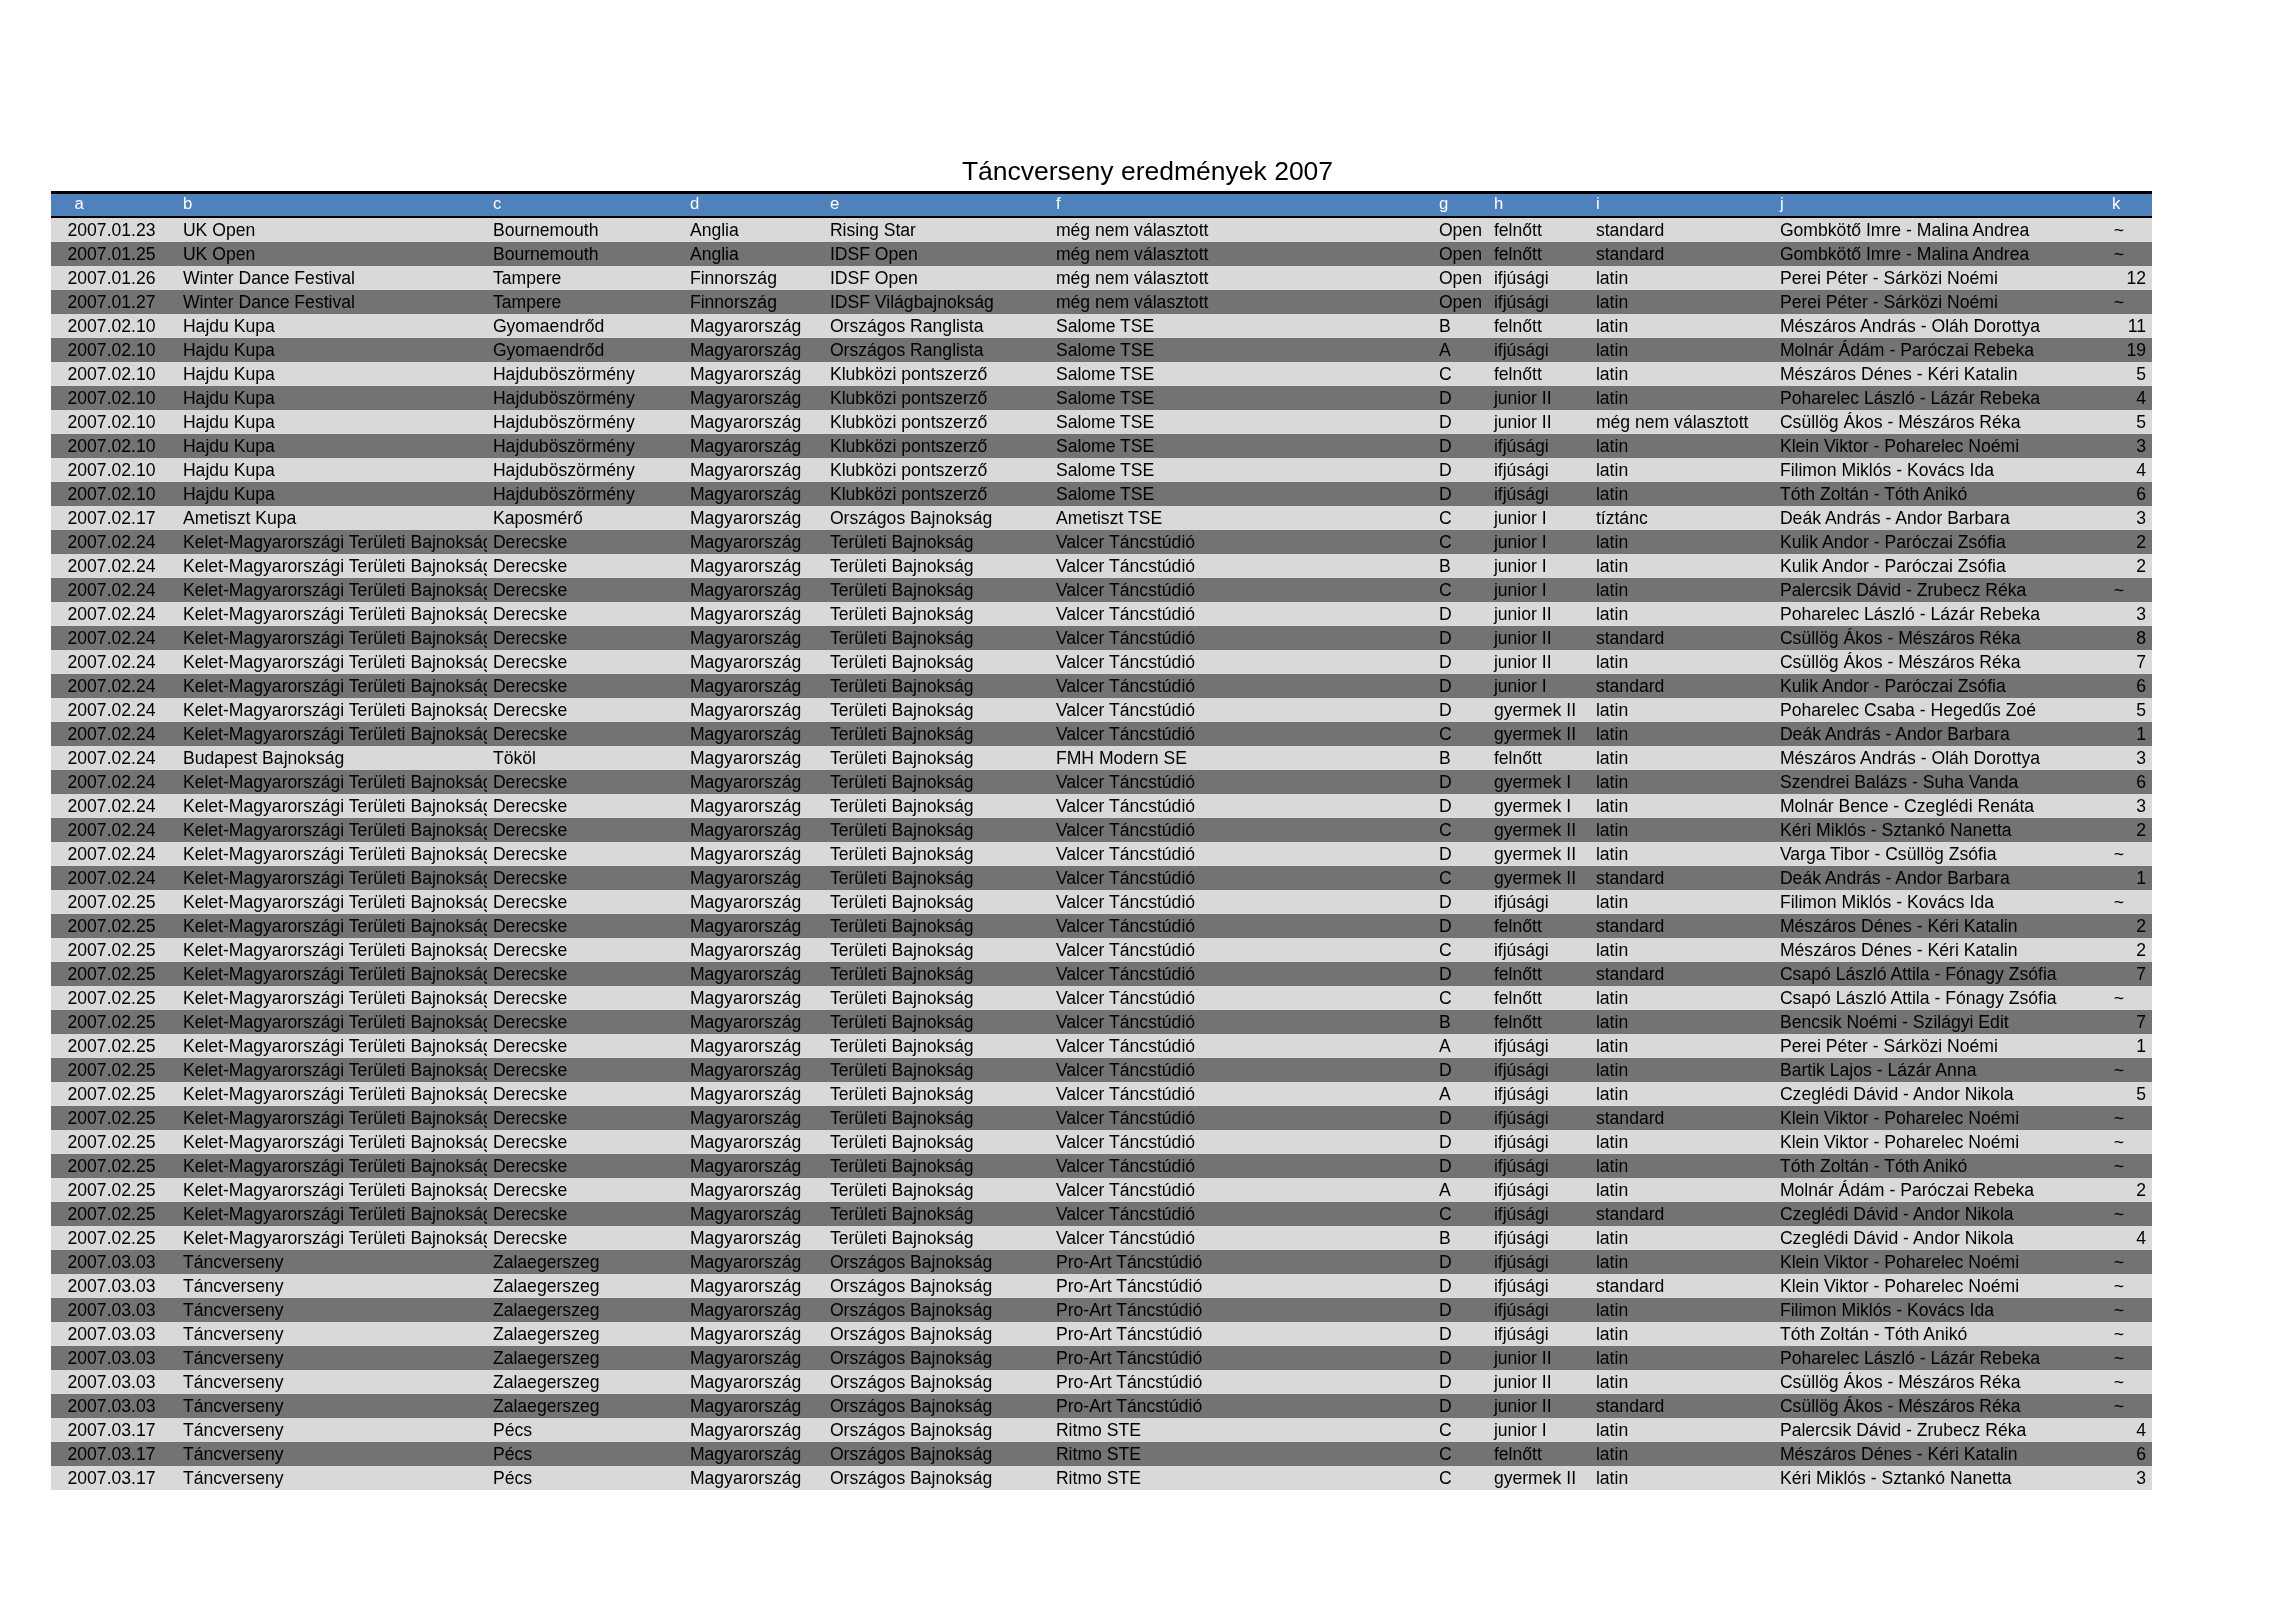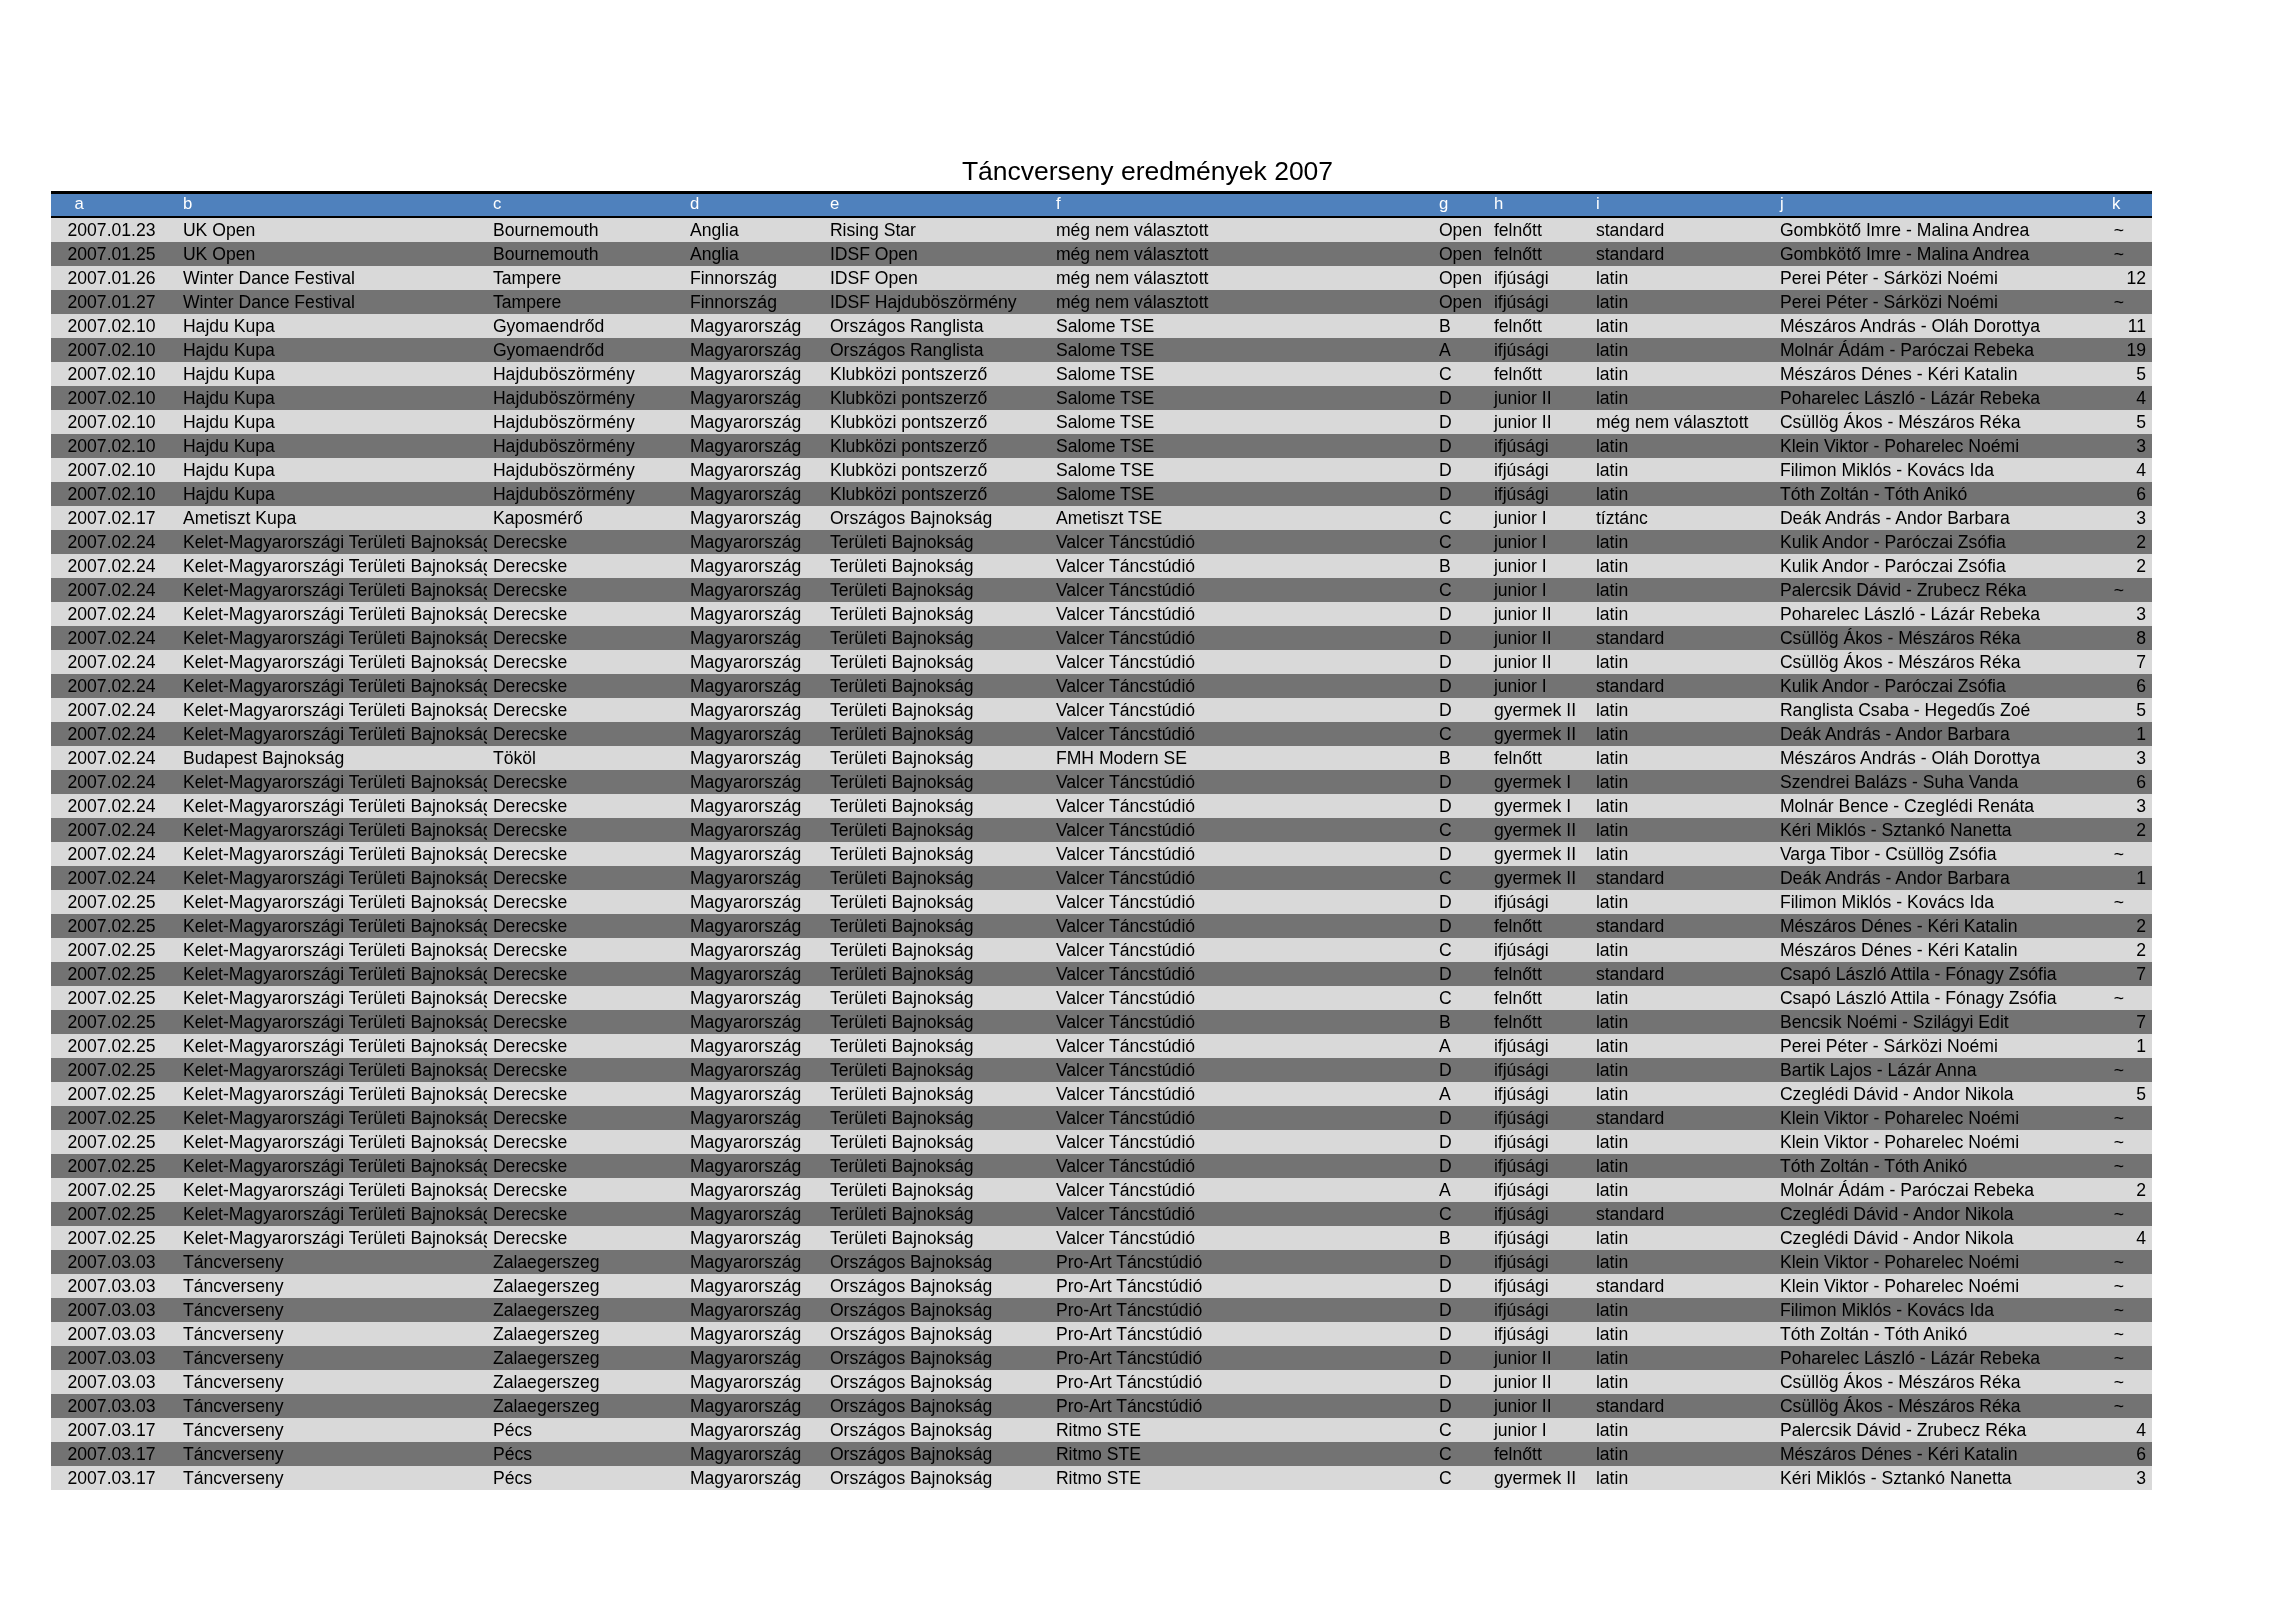--- a/index.html
+++ b/index.html
@@ -81,21 +81,21 @@
           <div class="cell c7">ifjúsági</div>
           <div class="cell c8">latin</div>
           <div class="cell c9">Perei Péter - Sárközi Noémi</div>
           <div class="cell c10 knum">12</div>
         </div>
         <div class="row grid-cols">
           <div class="cell c0">2007.01.27</div>
           <div class="cell c1">Winter Dance Festival</div>
           <div class="cell c2">Tampere</div>
           <div class="cell c3">Finnország</div>
-          <div class="cell c4">IDSF Hajduböszörmény</div>
+          <div class="cell c4">IDSF Világbajnokság</div>
           <div class="cell c5">még nem választott</div>
           <div class="cell c6">Open</div>
           <div class="cell c7">ifjúsági</div>
           <div class="cell c8">latin</div>
           <div class="cell c9">Perei Péter - Sárközi Noémi</div>
           <div class="cell c10 ktext">~</div>
         </div>
         <div class="row grid-cols odd">
           <div class="cell c0">2007.02.10</div>
           <div class="cell c1">Hajdu Kupa</div>
@@ -307,21 +307,21 @@
         <div class="row grid-cols odd">
           <div class="cell c0">2007.02.24</div>
           <div class="cell c1">Kelet-Magyarországi Területi Bajnokság</div>
           <div class="cell c2">Derecske</div>
           <div class="cell c3">Magyarország</div>
           <div class="cell c4">Területi Bajnokság</div>
           <div class="cell c5">Valcer Táncstúdió</div>
           <div class="cell c6">D</div>
           <div class="cell c7">gyermek II</div>
           <div class="cell c8">latin</div>
-          <div class="cell c9">Ranglista Csaba - Hegedűs Zoé</div>
+          <div class="cell c9">Poharelec Csaba - Hegedűs Zoé</div>
           <div class="cell c10 knum">5</div>
         </div>
         <div class="row grid-cols">
           <div class="cell c0">2007.02.24</div>
           <div class="cell c1">Kelet-Magyarországi Területi Bajnokság</div>
           <div class="cell c2">Derecske</div>
           <div class="cell c3">Magyarország</div>
           <div class="cell c4">Területi Bajnokság</div>
           <div class="cell c5">Valcer Táncstúdió</div>
           <div class="cell c6">C</div>

